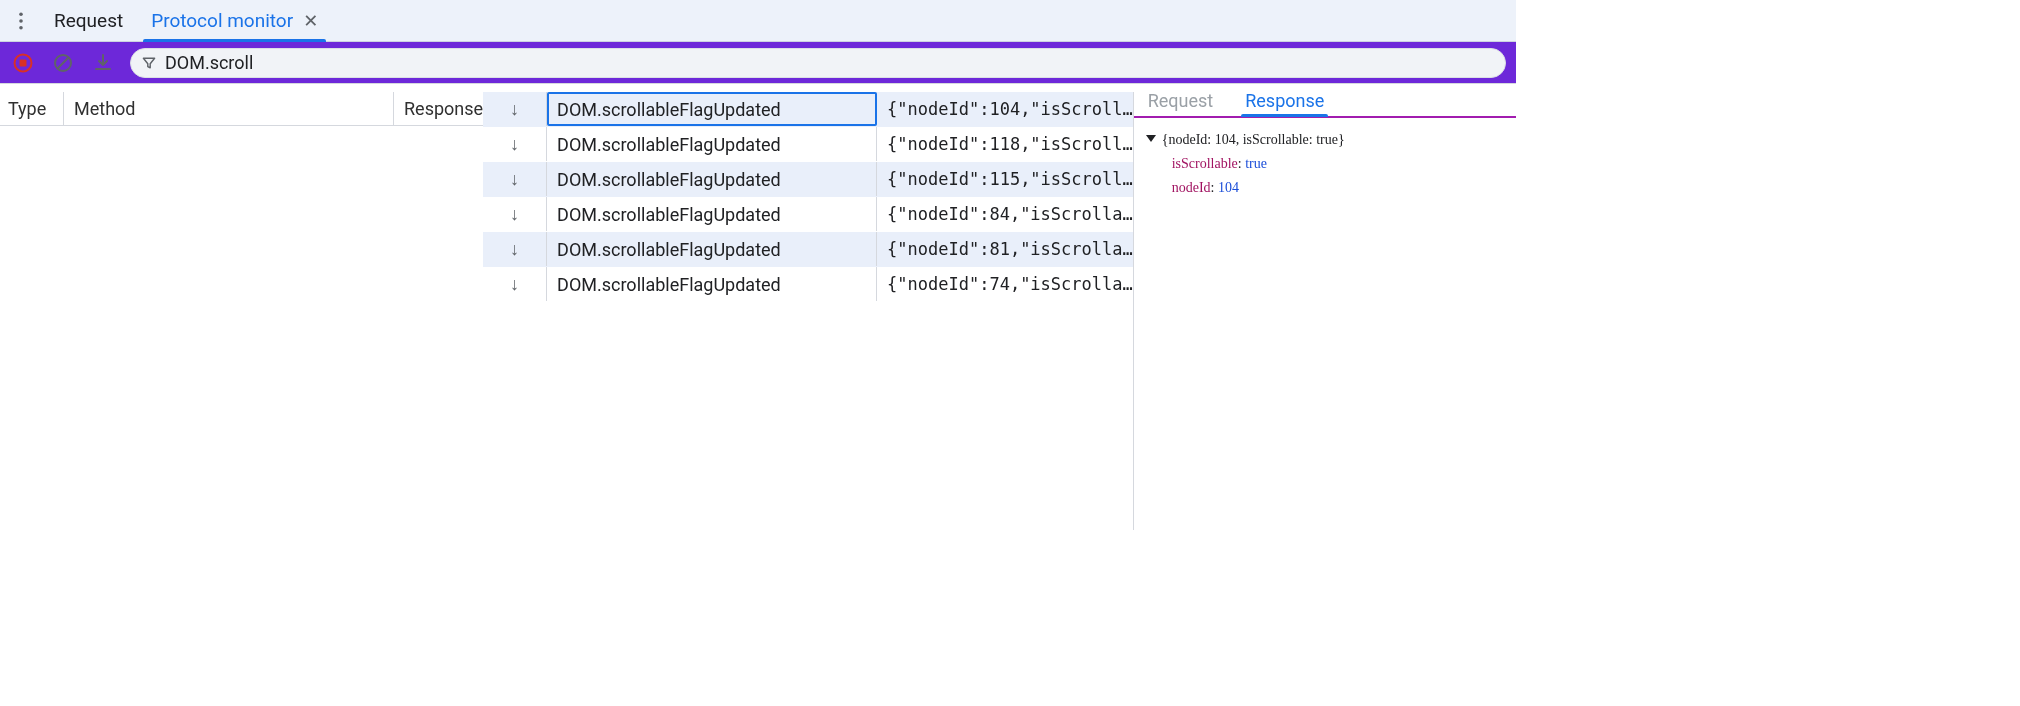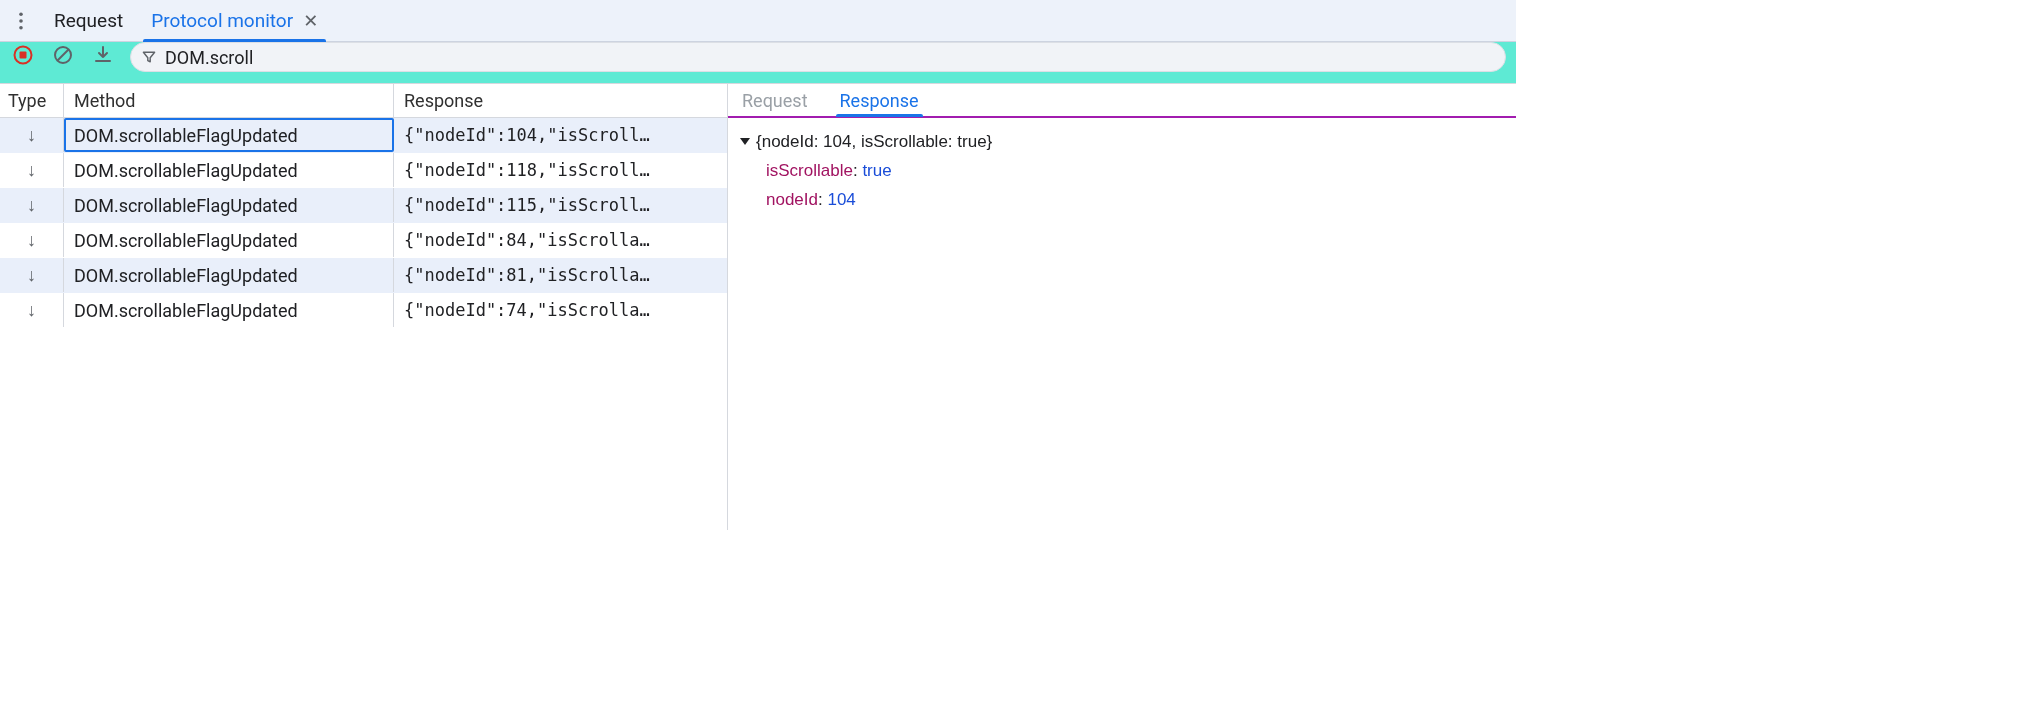--- a/index.html
+++ b/index.html
@@ -52,22 +52,23 @@
   }
   .tabbar .tab .close {
     margin-left: 10px;
     font-size: 18px;
     color: #5f6368;
   }
 
   
   .toolbar {
     display: flex;
+    align-items: center;
     height: 42px;
-    background: #5eead4;
+    background: #6d28d9;
     border-bottom: 1px solid #d5d8de;
     padding: 0 10px;
     gap: 14px;
   }
   .toolbar .iconbtn {
     width: 26px; height: 26px;
     display: flex; align-items: center; justify-content: center;
     color: #5f6368;
     cursor: pointer;
   }
@@ -92,21 +93,22 @@
 
   
   .main {
     display: flex;
     height: calc(100% - 84px);
   }
   .left {
     flex: 0 0 728px;
     border-right: 1px solid #d5d8de;
     display: flex;
-    flex-direction: column;
+    flex-direction: row;
+    margin-top: 8px;
   }
   .right {
     flex: 1;
     display: flex;
     flex-direction: column;
   }
 
   
   .thead {
     display: flex;
@@ -168,22 +170,22 @@
   .detail-tabs .dtab.active { color: #1a73e8; }
   .detail-tabs .dtab.active::after {
     content: "";
     position: absolute; left: 0; right: 0; bottom: -1px;
     height: 3px; background: #1a73e8;
     border-radius: 2px 2px 0 0;
   }
 
   .json-tree {
     padding: 10px 12px;
-    font-family: Liberation Sans, sans-serif;
-    font-size: 17px;
+    font-family: Liberation Serif, serif;
+    font-size: 14px;
     line-height: 1.7;
   }
   .json-tree .tri {
     display: inline-block;
     width: 0; height: 0;
     border-left: 5px solid transparent;
     border-right: 5px solid transparent;
     border-top: 7px solid #202124;
     margin-right: 6px;
     vertical-align: 2px;

